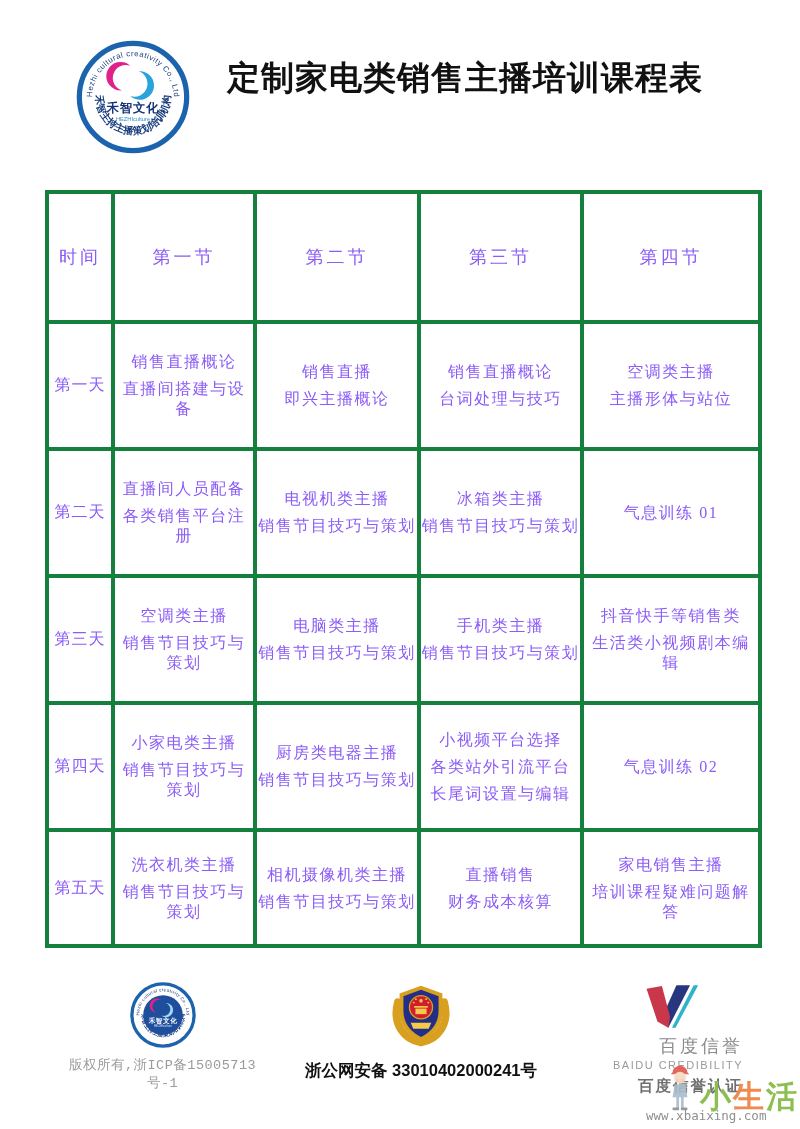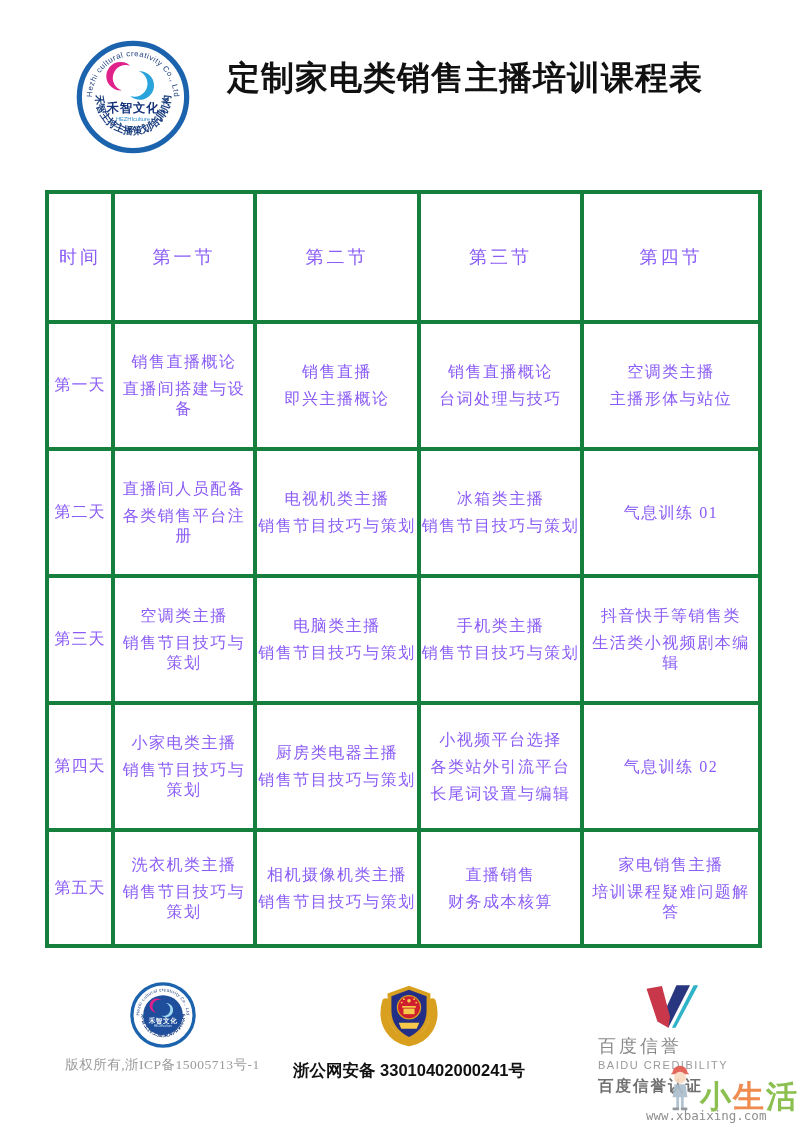--- a/index.html
+++ b/index.html
@@ -22,28 +22,28 @@
   .course-table thead th{font-size:18px;letter-spacing:3px;}
   .course-table tbody tr{height:127px;}
   .course-table tbody tr:last-child{height:116px;}
   .time-cell{font-size:16px;letter-spacing:1px;}
   .course-cell .line{font-size:16px;letter-spacing:1.5px;margin:7px 0;line-height:1.25;}
 
   
   .footer-left{position:absolute;left:55px;top:982px;width:215px;text-align:center;}
   .logo-small{width:66px;height:66px;display:block;margin:0 auto;}
   .copyright{margin:8px 0 0 0;font-size:13.5px;color:#9a9a9a;letter-spacing:0.5px;
-             font-family:Liberation Serif, serif;}
-
-  .footer-center{position:absolute;left:289px;top:980px;width:240px;text-align:center;}
+             font-family:Liberation Mono, monospace;}
+
+  .footer-center{position:absolute;left:301px;top:980px;width:240px;text-align:center;}
   .police-badge{width:72px;height:70px;display:block;margin:0 auto;}
   .police-text{margin:10px 0 0 0;font-size:16.5px;font-weight:700;color:#111;
                font-family:"Liberation Sans","DejaVu Sans",sans-serif;}
 
-  .footer-right{position:absolute;left:598px;top:982px;width:145px;text-align:left;}
+  .footer-right{position:absolute;left:598px;top:982px;width:145px;text-align:right;}
   .baidu-v{width:58px;height:48px;display:block;margin:0 auto;}
   .baidu-title{margin:4px 0 0 0;font-size:18px;color:#8a8a8a;letter-spacing:3px;}
   .baidu-sub{margin:1px 0 0 0;font-size:11px;color:#9a9a9a;letter-spacing:1.5px;
              font-family:"Liberation Sans","DejaVu Sans",sans-serif;}
   .baidu-caption{margin:5px 0 0 0;font-size:15.5px;color:#6f6f6f;letter-spacing:2px;font-weight:600;}
 
   
   .watermark{position:absolute;right:2px;bottom:6px;width:152px;}
   .wm-row{display:flex;align-items:flex-end;justify-content:flex-end;}
   .mascot{width:34px;height:48px;margin-right:2px;opacity:0.9;}

